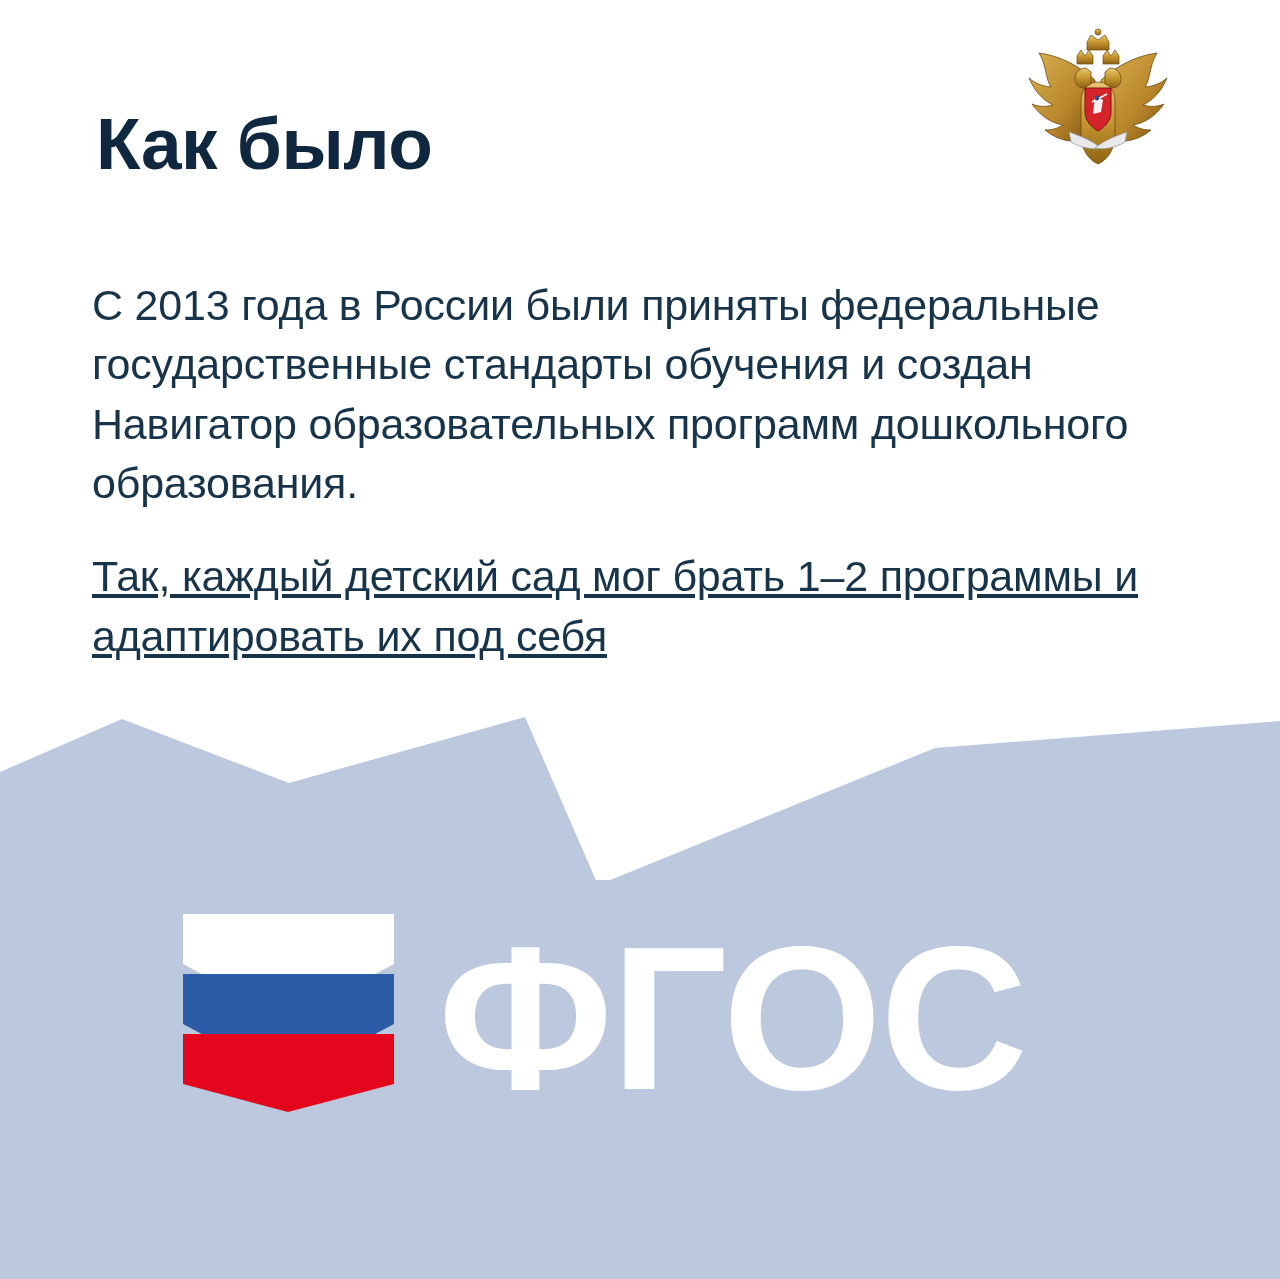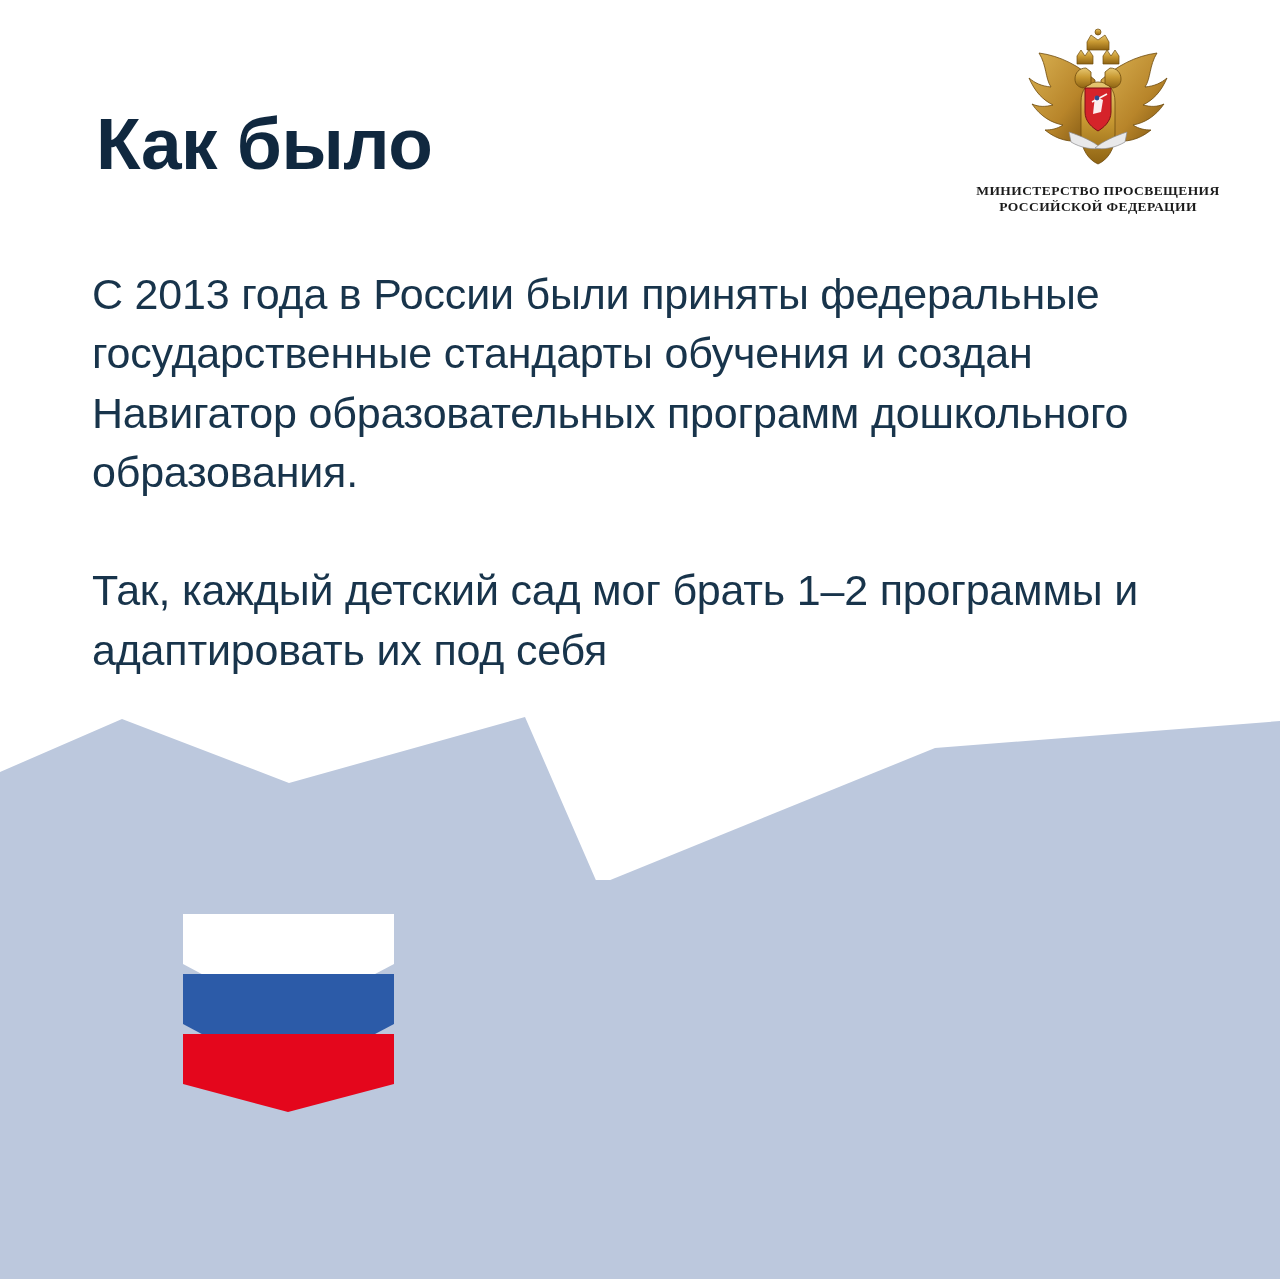--- a/index.html
+++ b/index.html
@@ -61,33 +61,34 @@
     font-weight: bold;
     letter-spacing: -0.5px;
     color: #10283f;
     line-height: 1.05;
   }
 
   
   .body-copy {
     position: absolute;
     left: 92px;
-    top: 265px;
+    top: 276px;
     width: 1140px;
   }
   .body-copy p {
     margin: 0;
     font-size: 43px;
     font-weight: 300;
     line-height: 1.38;
     color: #18344b;
     letter-spacing: -0.2px;
   }
   .body-copy p + p {
-    margin-top: 59px;
+    margin-top: 34px;
+    text-decoration: underline;
   }
 
   
   .fgos-lockup {
     position: absolute;
     left: 183px;
     top: 912px;
     display: flex;
     align-items: center;
   }
@@ -156,35 +157,34 @@
 
       <path d="M62 62 L88 62 L88 86 C88 96 80 102 75 105 C70 102 62 96 62 86 Z" fill="#d5232a" stroke="#7d1016" stroke-width="1"></path>
       <path d="M72 70 L80 74 L78 86 L70 88 Z" fill="#ffffff" opacity="0.92"></path>
       <path d="M69 76 L84 68" stroke="#ffffff" stroke-width="1.6" opacity="0.95"></path>
       <circle cx="74" cy="72" r="2.4" fill="#2a4a8f"></circle>
 
       <path d="M46 106 C58 110 70 115 78 122 C70 124 58 122 48 116 Z" fill="#e9e9ea" stroke="#8a8a8c" stroke-width="0.7"></path>
       <path d="M104 106 C92 110 80 115 72 122 C80 124 92 122 102 116 Z" fill="#e9e9ea" stroke="#8a8a8c" stroke-width="0.7"></path>
     </svg>
 
-    <div class="emblem-caption">МИНИСТЕРСТВО ПРОСВЕЩЕНИЯ
-РОССИЙСКОЙ ФЕДЕРАЦИИ</div>
   </div>
 
   <h1 class="headline">Как было</h1>
 
   <div class="body-copy">
     <p>С 2013 года в России были приняты федеральные государственные стандарты обучения и создан Навигатор образовательных программ дошкольного образования.</p>
     <p>Так, каждый детский сад мог брать 1–2 программы и адаптировать их под себя</p>
   </div>
 
   <div class="fgos-lockup">
     <svg class="fgos-mark" viewBox="0 0 211 200" aria-hidden="true">
 
       <polygon points="0,2 211,2 211,52 105,108 0,52" fill="#ffffff"></polygon>
 
       <polygon points="0,62 211,62 211,112 105,168 0,112" fill="#2c5ba8"></polygon>
 
       <polygon points="0,122 211,122 211,172 105,200 0,172" fill="#e4061c"></polygon>
     </svg>
+    <div class="fgos-word">ФГОС</div>
   </div>
 
 </div>
 
 </body></html>

